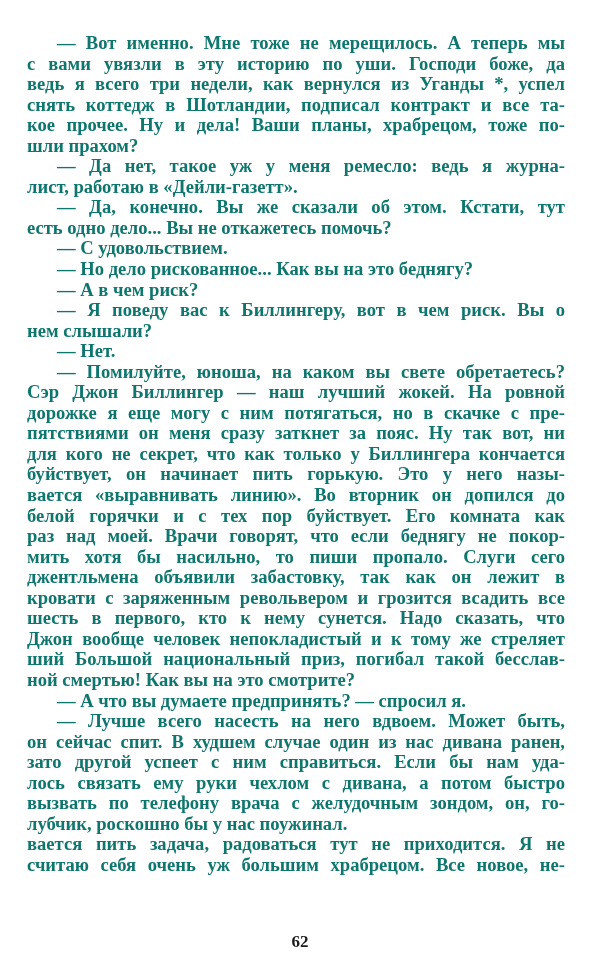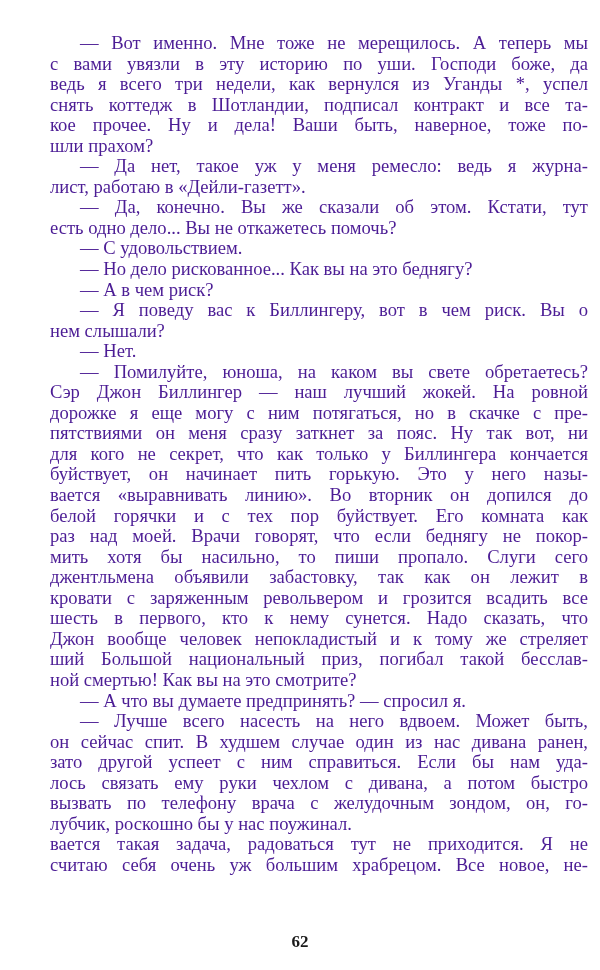--- a/index.html
+++ b/index.html
@@ -1,20 +1,20 @@
 <!DOCTYPE html>
 <html><head>
 <meta charset="utf-8">
 <style>
   html, body { margin: 0; padding: 0; background: #ffffff; }
   body { width: 600px; height: 970px; position: relative; overflow: hidden; }
   .page {
-    position: absolute; left: 50px; top: 33px; width: 538px;
+    position: absolute; left: 27px; top: 33px; width: 538px;
     font-family: "Liberation Serif", "DejaVu Serif", serif;
-    font-size: 18.6px; line-height: 20.55px; color: #4c1d95;
+    font-size: 18.6px; line-height: 20.55px; color: #0f766e; font-weight: bold;
   }
   .line {
     display: block; white-space: nowrap; height: 20.55px;
     text-align: justify; text-align-last: justify;
   }
   .line.last { text-align-last: left; }
   .line.indent { padding-left: 30px; }
   .page-number {
     position: absolute; left: 0; width: 600px; top: 932px; text-align: center;
     font-family: "Liberation Serif", "DejaVu Serif", serif;
@@ -22,21 +22,21 @@
   }
 </style>
 </head>
 <body>
 
 <div class="page" id="page">
     <span class="line indent">— Вот именно. Мне тоже не мерещилось. А теперь мы</span>
     <span class="line">с вами увязли в эту историю по уши. Господи боже, да</span>
     <span class="line">ведь я всего три недели, как вернулся из Уганды *, успел</span>
     <span class="line">снять коттедж в Шотландии, подписал контракт и все та-</span>
-    <span class="line">кое прочее. Ну и дела! Ваши быть, наверное, тоже по-</span>
+    <span class="line">кое прочее. Ну и дела! Ваши планы, храбрецом, тоже по-</span>
     <span class="line last">шли прахом?</span>
     <span class="line indent">— Да нет, такое уж у меня ремесло: ведь я журна-</span>
     <span class="line last">лист, работаю в «Дейли-газетт».</span>
     <span class="line indent">— Да, конечно. Вы же сказали об этом. Кстати, тут</span>
     <span class="line last">есть одно дело... Вы не откажетесь помочь?</span>
     <span class="line indent last">— С удовольствием.</span>
     <span class="line indent last">— Но дело рискованное... Как вы на это беднягу?</span>
     <span class="line indent last">— А в чем риск?</span>
     <span class="line indent">— Я поведу вас к Биллингеру, вот в чем риск. Вы о</span>
     <span class="line last">нем слышали?</span>
@@ -57,16 +57,16 @@
     <span class="line">Джон вообще человек непокладистый и к тому же стреляет</span>
     <span class="line">ший Большой национальный приз, погибал такой бесслав-</span>
     <span class="line last">ной смертью! Как вы на это смотрите?</span>
     <span class="line indent last">— А что вы думаете предпринять? — спросил я.</span>
     <span class="line indent">— Лучше всего насесть на него вдвоем. Может быть,</span>
     <span class="line">он сейчас спит. В худшем случае один из нас дивана ранен,</span>
     <span class="line">зато другой успеет с ним справиться. Если бы нам уда-</span>
     <span class="line">лось связать ему руки чехлом с дивана, а потом быстро</span>
     <span class="line">вызвать по телефону врача с желудочным зондом, он, го-</span>
     <span class="line last">лубчик, роскошно бы у нас поужинал.</span>
-    <span class="line">вается такая задача, радоваться тут не приходится. Я не</span>
+    <span class="line">вается пить задача, радоваться тут не приходится. Я не</span>
     <span class="line">считаю себя очень уж большим храбрецом. Все новое, не-</span>
   </div>
 <div class="page-number">62</div>
 
 </body></html>

